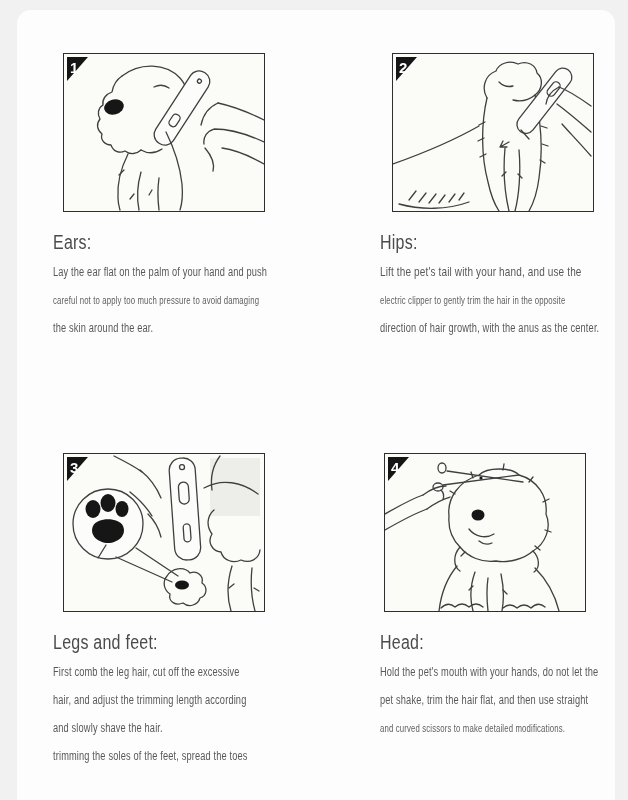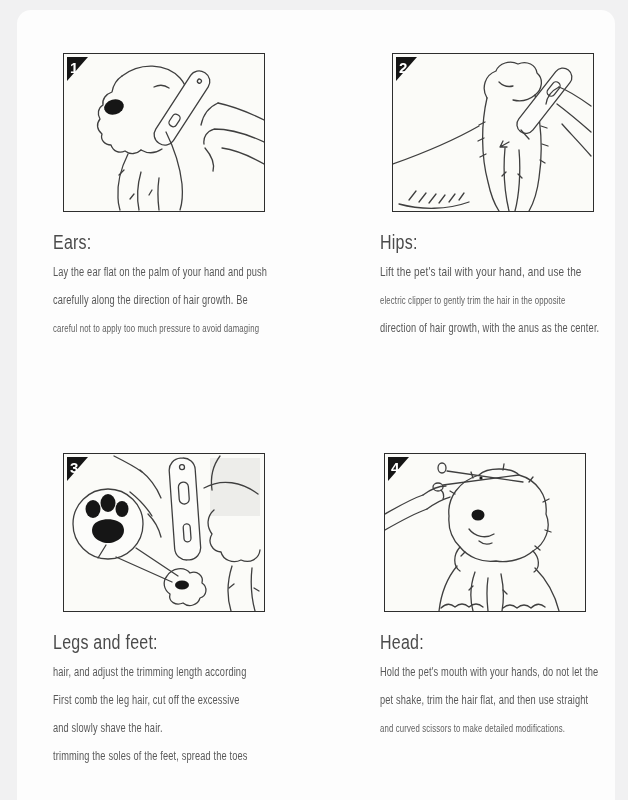--- a/index.html
+++ b/index.html
@@ -79,22 +79,22 @@
         <path d="M95,124 C93,138 94,148 95,156"></path>
         <path d="M60,116 l-5,5 M70,140 l-4,5 M88,136 l-3,5"></path>
       </svg>
       <svg class="badge" width="21" height="24" viewBox="0 0 21 24">
         <polygon points="0,0 21,0 0,24" fill="#151515"></polygon>
         <text x="3" y="16" font-size="15" font-weight="bold" fill="#ffffff" font-family="Liberation Sans, sans-serif">1</text>
       </svg>
     </div>
     <h2>Ears:</h2>
     <p class="line md"><span>Lay the ear flat on the palm of your hand and push</span></p>
-    <p class="line md"><span>carefully along the direction of hair growth. Be</span></p>
     <p class="line sm"><span>careful not to apply too much pressure to avoid damaging</span></p>
+    <p class="line md"><span>the skin around the ear.</span></p>
   </section>
 
   <section class="panel p2">
     <div class="figure">
       <svg class="art" viewBox="0 0 200 157">
         <path d="M0,110 C28,100 58,88 86,72"></path>
         <path d="M94,44 C88,34 92,21 103,17 C106,9 117,6 125,10 C134,6 143,11 144,19 C151,25 149,36 142,41 C136,46 128,48 120,46"></path>
         <path d="M106,28 q6,6 14,4"></path>
         <path d="M94,44 C88,70 88,102 95,128 C98,142 102,151 106,157"></path>
         <path d="M142,41 C148,68 150,98 146,124 C144,140 140,150 136,157"></path>
@@ -155,22 +155,22 @@
         <path d="M50,2 C60,7 70,12 78,18"></path>
         <path d="M103,122 C98,128 100,136 106,140 C104,148 112,152 119,149 C125,154 134,151 136,144 C143,142 144,133 138,129 C140,122 133,116 126,119 C120,112 108,114 103,122 Z"></path>
         <ellipse class="ink" cx="118" cy="131" rx="7" ry="4.5"></ellipse>
       </svg>
       <svg class="badge" width="21" height="24" viewBox="0 0 21 24">
         <polygon points="0,0 21,0 0,24" fill="#151515"></polygon>
         <text x="3" y="16" font-size="15" font-weight="bold" fill="#ffffff" font-family="Liberation Sans, sans-serif">3</text>
       </svg>
     </div>
     <h2>Legs and feet:</h2>
+    <p class="line md"><span>First comb the leg hair, cut off the excessive</span></p>
     <p class="line md"><span>hair, and adjust the trimming length according</span></p>
-    <p class="line md"><span>First comb the leg hair, cut off the excessive</span></p>
     <p class="line md"><span>and slowly shave the hair.</span></p>
     <p class="line md"><span>trimming the soles of the feet, spread the toes</span></p>
   </section>
 
   <section class="panel p4">
     <div class="figure">
       <svg class="art" viewBox="0 0 200 157">
         <path d="M0,60 C14,52 26,45 38,41"></path>
         <path d="M0,76 C14,68 28,60 42,55"></path>
         <path d="M38,41 C46,35 54,32 61,32"></path>

